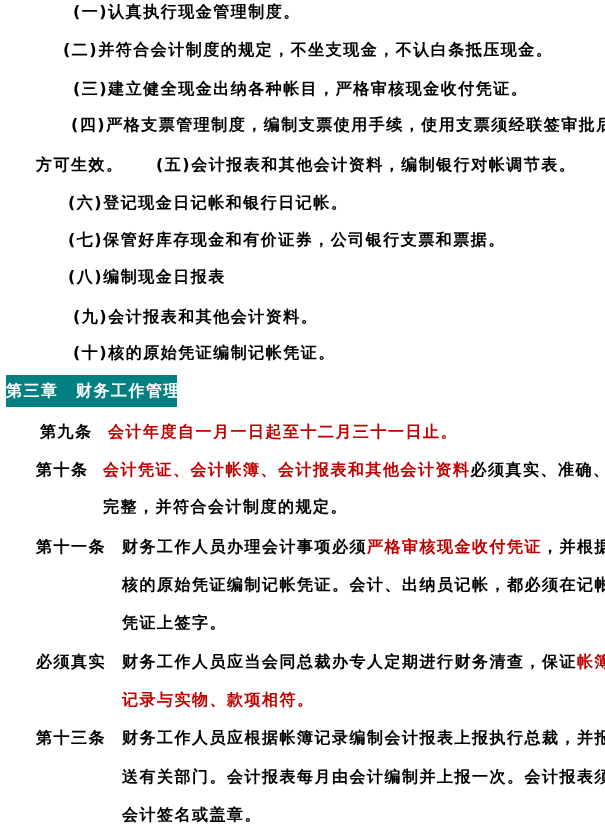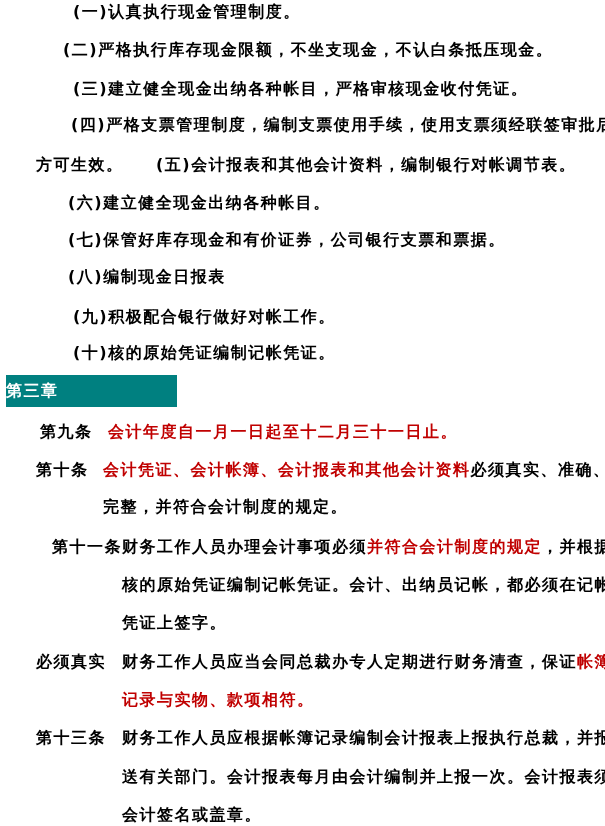--- a/index.html
+++ b/index.html
@@ -14,51 +14,52 @@
     .chapter-band {
       position: absolute; left: 6px; top: 375px; width: 171px; height: 32px;
       background: #008080; color: #ffffff; white-space: nowrap;
     }
     .chapter-band span { position: absolute; top: 0; line-height: 32px; }
   </style>
 </head>
 <body>
 
 <div class="ln" style="top:2px;left:73px">(一)认真执行现金管理制度。</div>
-<div class="ln" style="top:40px;left:63px">(二)严格执行库存现金限额，不坐支现金，不认白条抵压现金。</div>
+<div class="ln" style="top:40px;left:63px">(二)并符合会计制度的规定，不坐支现金，不认白条抵压现金。</div>
 <div class="ln" style="top:79px;left:73px">(三)建立健全现金出纳各种帐目，严格审核现金收付凭证。</div>
 <div class="ln" style="top:115px;left:71px">(四)严格支票管理制度，编制支票使用手续，使用支票须经联签审批后，</div>
 <div class="ln" style="top:155px;left:36px">方可生效。</div>
 <div class="ln" style="top:155px;left:156px">(五)会计报表和其他会计资料，编制银行对帐调节表。</div>
-<div class="ln" style="top:193px;left:68px">(六)建立健全现金出纳各种帐目。</div>
+<div class="ln" style="top:193px;left:68px">(六)登记现金日记帐和银行日记帐。</div>
 <div class="ln" style="top:230px;left:68px">(七)保管好库存现金和有价证券，公司银行支票和票据。</div>
 <div class="ln" style="top:267px;left:68px">(八)编制现金日报表</div>
-<div class="ln" style="top:307px;left:73px">(九)积极配合银行做好对帐工作。</div>
+<div class="ln" style="top:307px;left:73px">(九)会计报表和其他会计资料。</div>
 <div class="ln" style="top:343px;left:73px">(十)核的原始凭证编制记帐凭证。</div>
 
 <div class="chapter-band">
   <span style="left:0">第三章</span>
+  <span style="left:70px">财务工作管理</span>
 </div>
 
 <div class="ln" style="top:422px;left:40px">第九条</div>
 <div class="ln" style="top:422px;left:108px">
   <span class="hl">会计年度自一月一日起至十二月三十一日止。</span>
 </div>
 
 <div class="ln" style="top:460px;left:36px">第十条</div>
 <div class="ln" style="top:460px;left:103px">
   <span class="hl">会计凭证、会计帐簿、会计报表和其他会计资料</span><span>必须真实、准确、</span>
 </div>
 <div class="ln" style="top:497px;left:103px">
   <span>完整，并符合会计制度的规定。</span>
 </div>
 
-<div class="ln" style="top:537px;left:52px">第十一条</div>
+<div class="ln" style="top:537px;left:36px">第十一条</div>
 <div class="ln" style="top:537px;left:122px">
-  <span>财务工作人员办理会计事项必须</span><span class="hl">并符合会计制度的规定</span><span>，并根据审</span>
+  <span>财务工作人员办理会计事项必须</span><span class="hl">严格审核现金收付凭证</span><span>，并根据审</span>
 </div>
 <div class="ln" style="top:575px;left:122px">
   <span>核的原始凭证编制记帐凭证。会计、出纳员记帐，都必须在记帐</span>
 </div>
 <div class="ln" style="top:613px;left:122px">
   <span>凭证上签字。</span>
 </div>
 
 <div class="ln" style="top:652px;left:36px">必须真实</div>
 <div class="ln" style="top:652px;left:122px">

